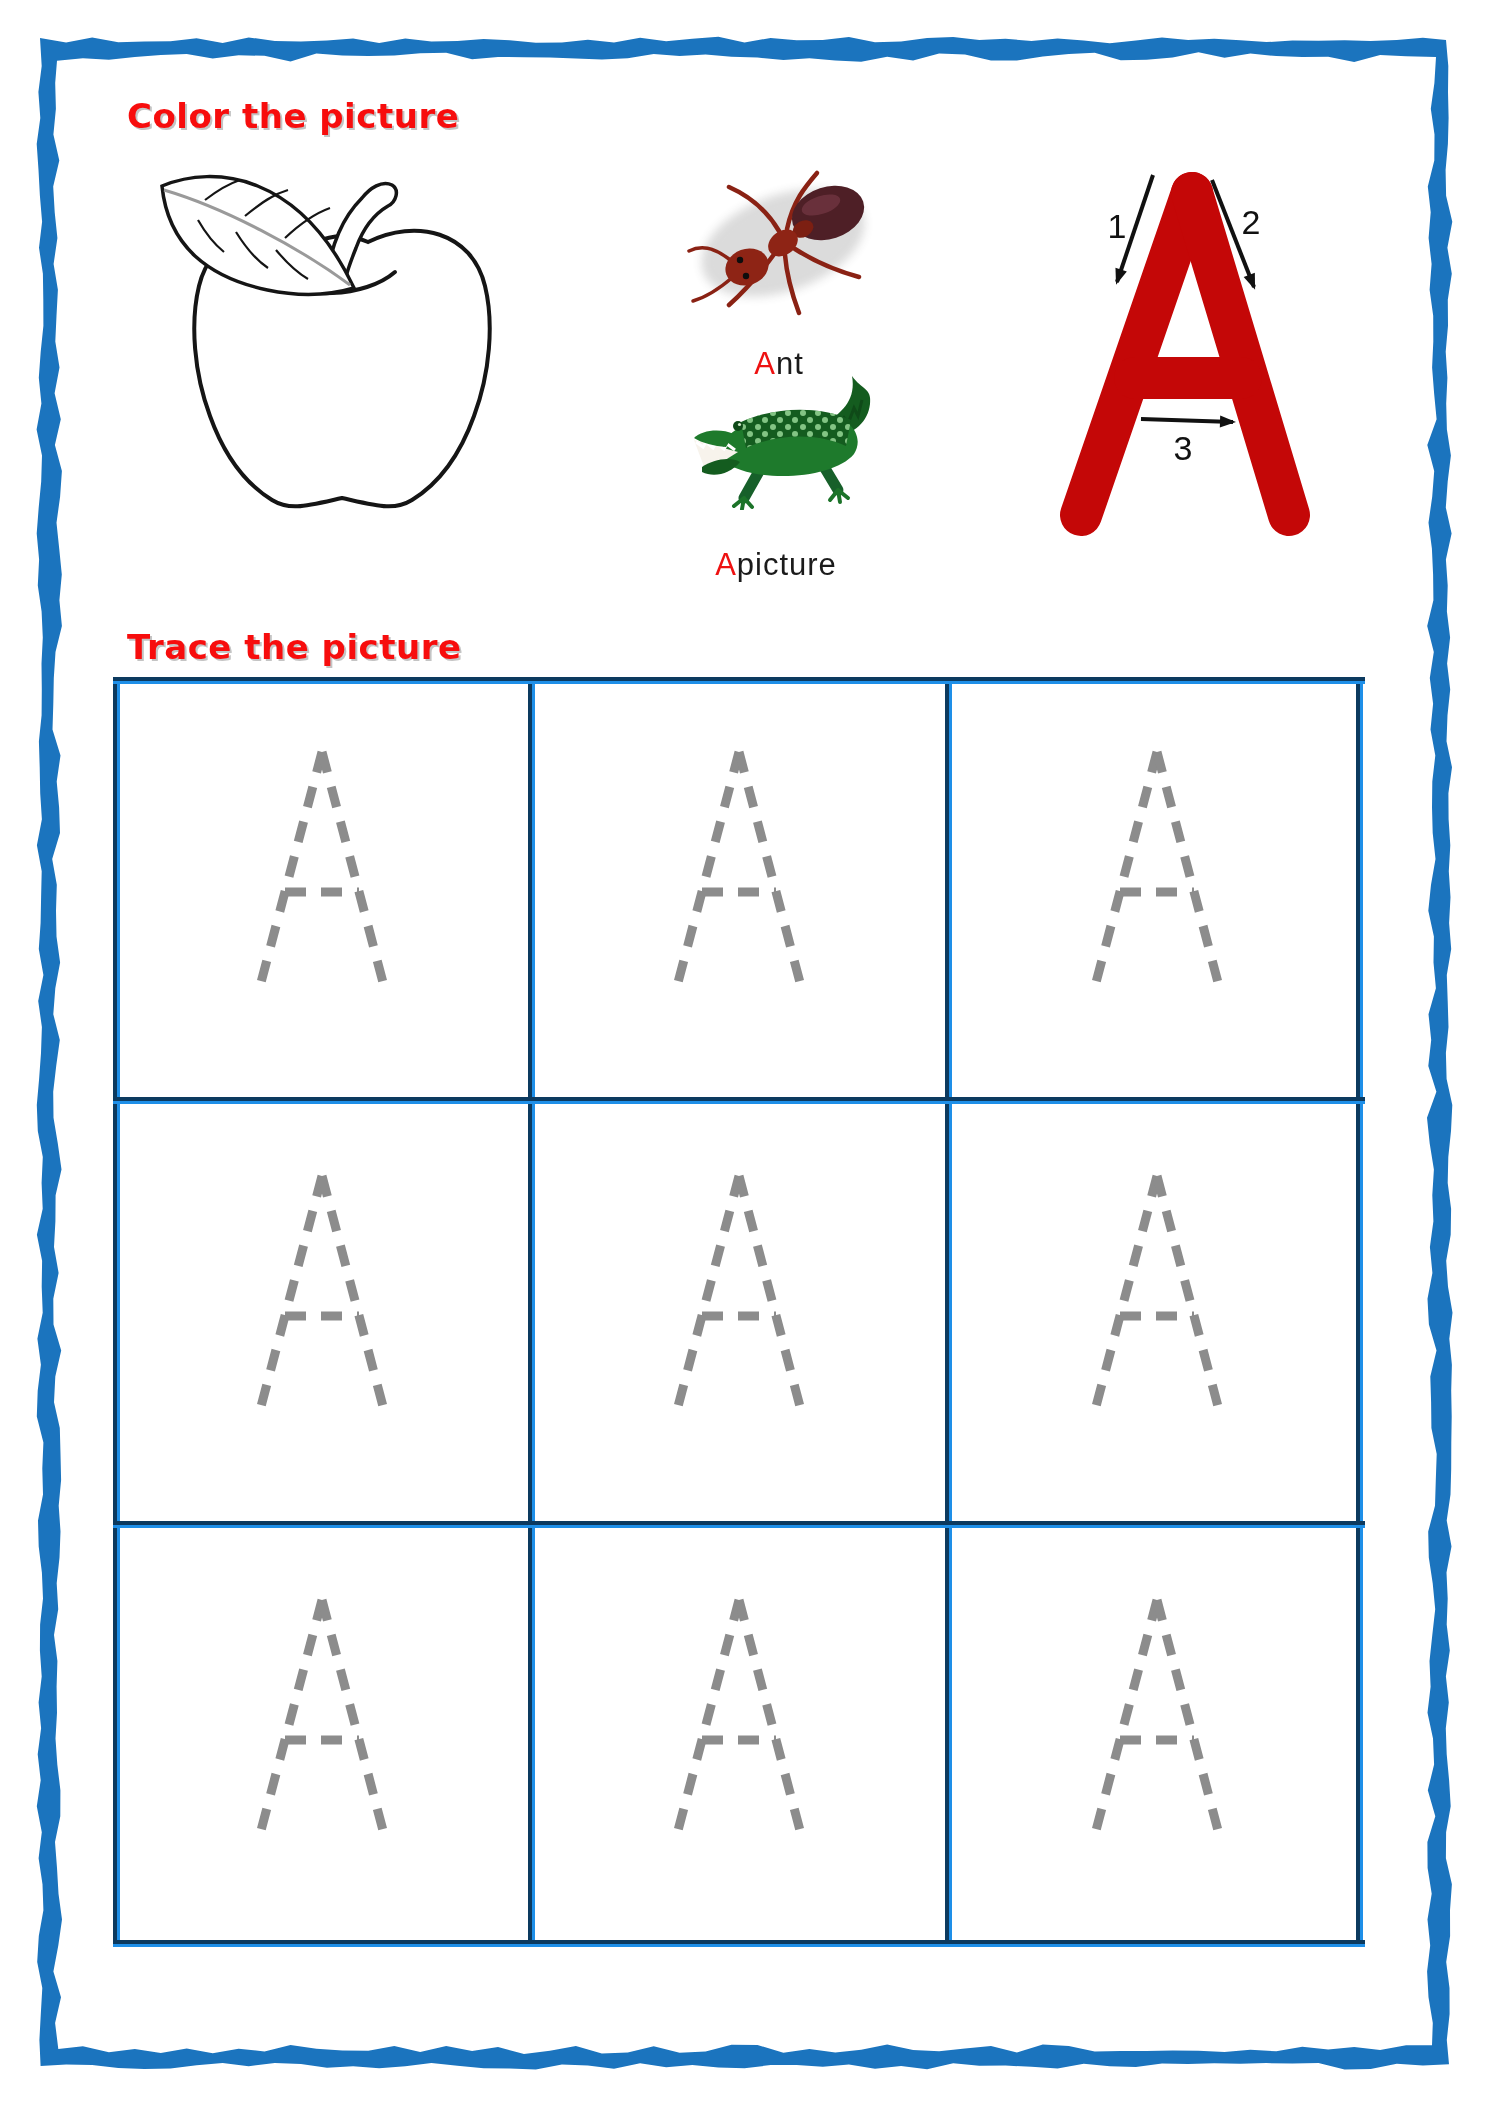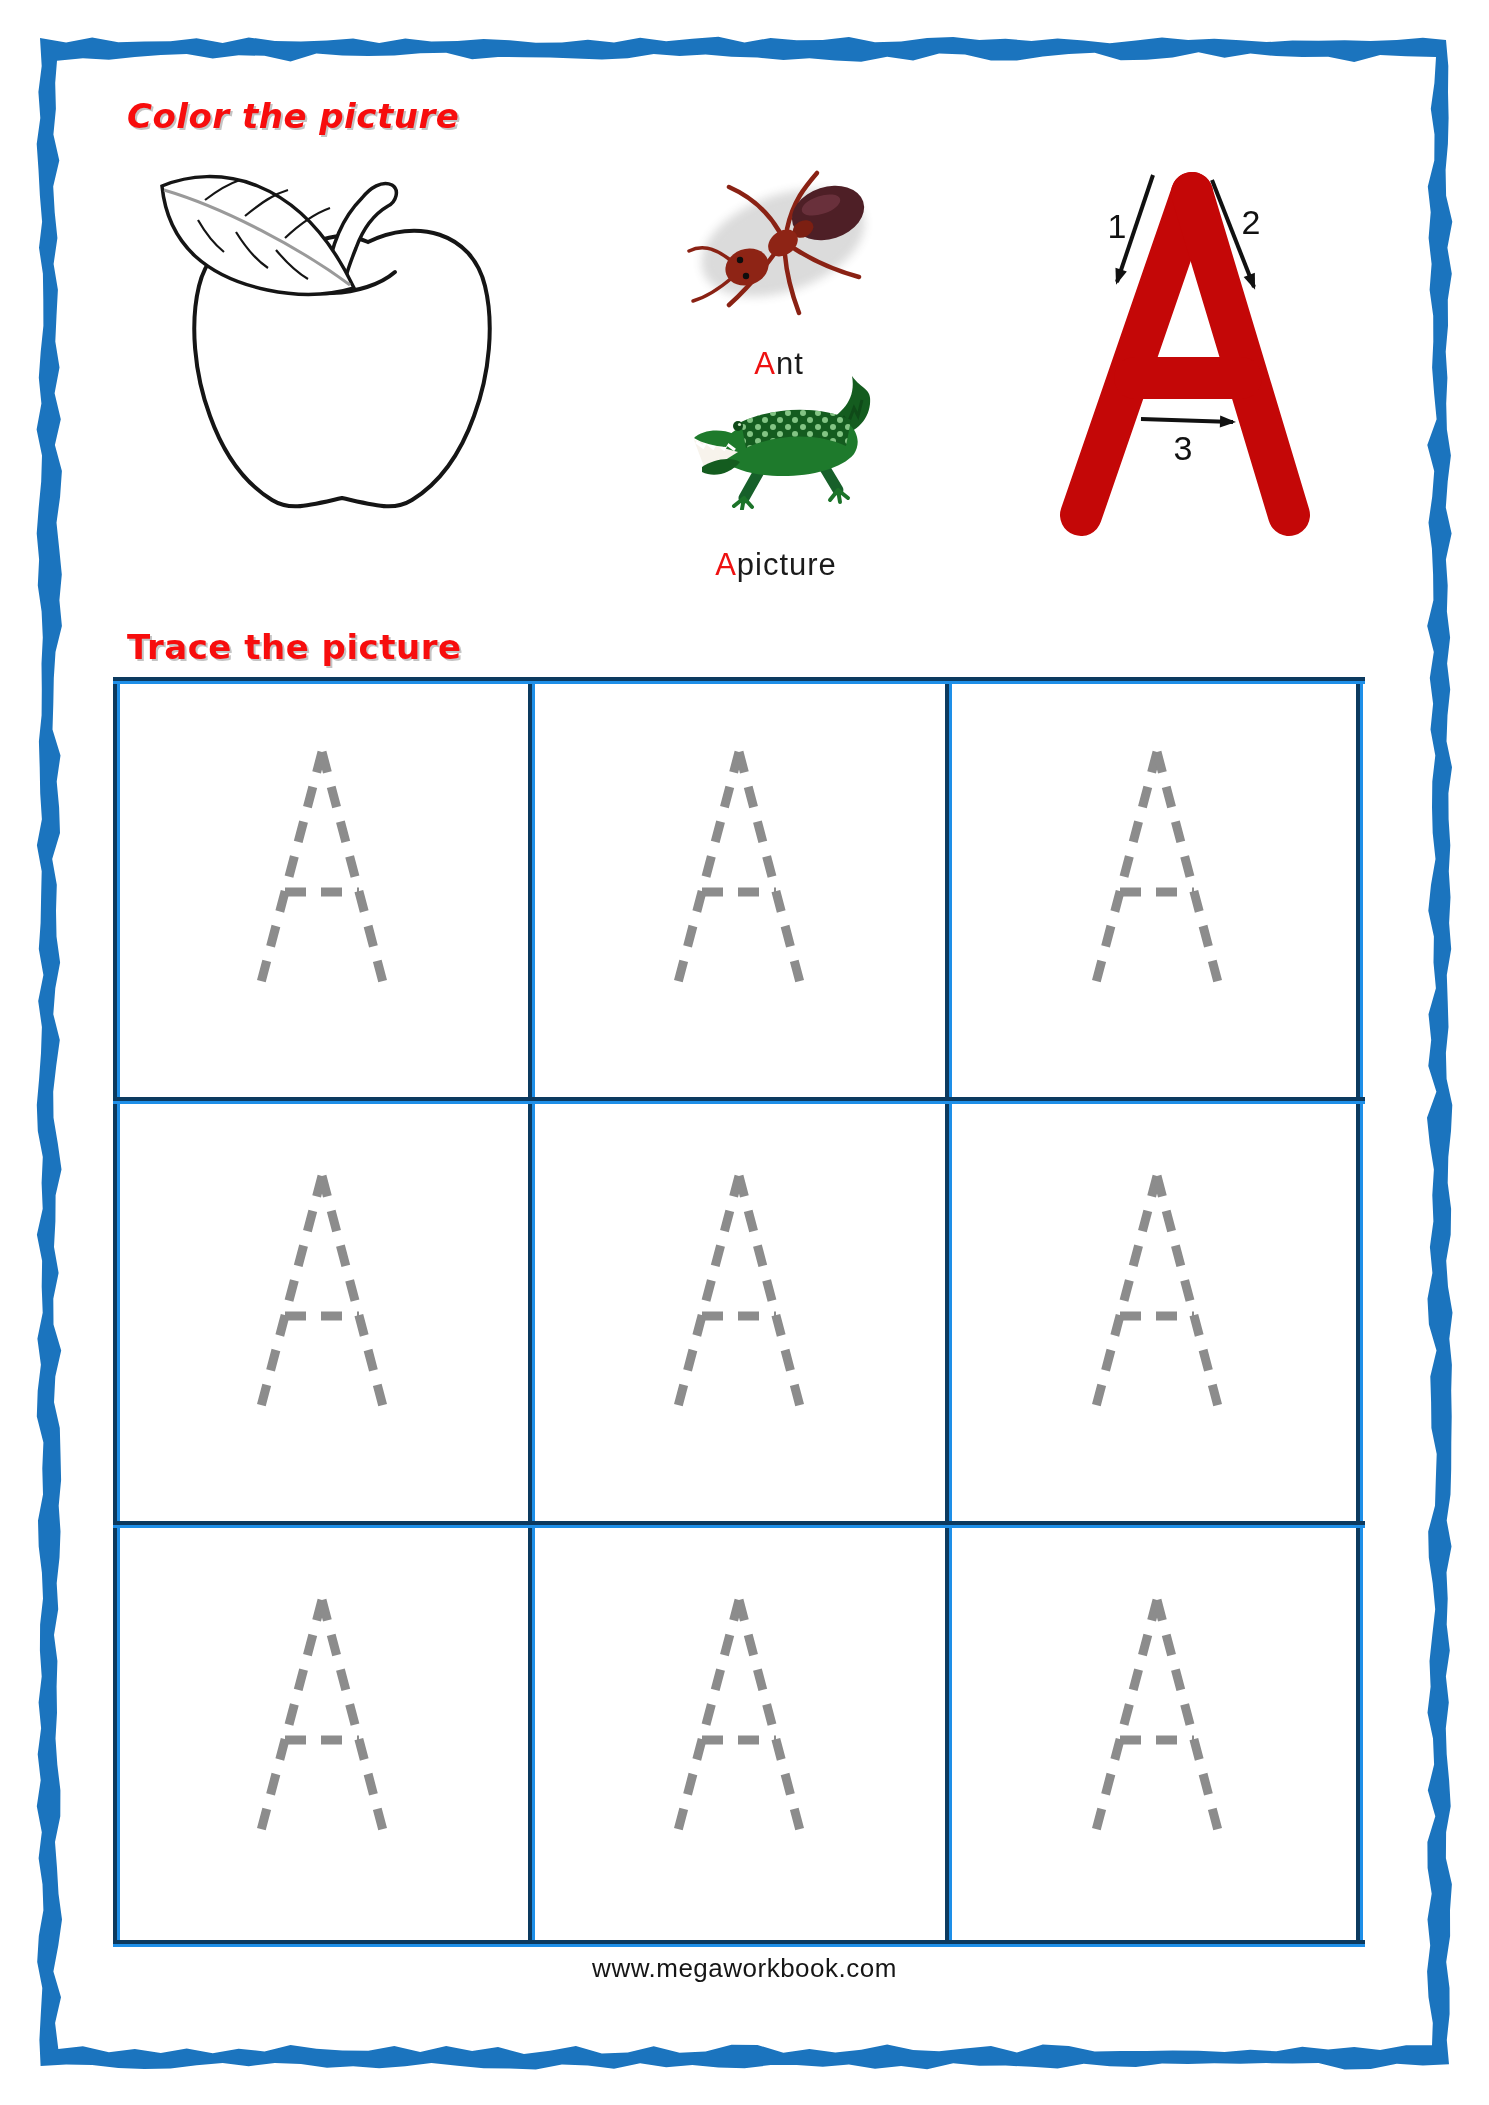--- a/index.html
+++ b/index.html
@@ -3,21 +3,21 @@
 <meta charset="utf-8">
 <style>
   html,body{margin:0;padding:0;background:#ffffff;}
   .page{position:relative;width:1489px;height:2105px;background:#ffffff;overflow:hidden;
         font-family:"Liberation Sans",sans-serif;}
   #frame{position:absolute;left:0;top:0;width:1489px;height:2105px;pointer-events:none;}
 
   .heading{position:absolute;margin:0;font-family:"DejaVu Sans",sans-serif;font-weight:700;
            font-size:34px;line-height:1.05;color:var(--c-heading_red);
            text-shadow:2px 2px 0 #c4c4c4;letter-spacing:0.5px;}
-  #h-color{left:127px;top:99px;font-style:italic;}
+  #h-color{left:127px;top:99px;}
   #h-trace{left:127px;top:630px;}
 
   .art{position:absolute;}
   #apple-art{left:150px;top:158px;width:350px;height:358px;}
   #ant-art{left:683px;top:163px;width:190px;height:155px;}
   #gator-art{left:686px;top:360px;width:195px;height:150px;}
   #bigA{position:absolute;left:1055px;top:138px;width:300px;height:420px;}
 
   .label{position:absolute;font-size:31px;letter-spacing:1px;color:#1b1b1b;text-align:center;margin-top:25px;}
   .label .init{color:var(--c-label_red);}
@@ -212,14 +212,13 @@
           </svg>
         </div>
       <div class="cell">
           <svg class="traceA-svg" viewBox="0 0 170 260" aria-label="A">
             <use href="#traceA"></use>
           </svg>
         </div>
     </div>
   </div>
 
-  <div id="footer">www.megaworkbook.com</div>
 </div>
 
 </body></html>

